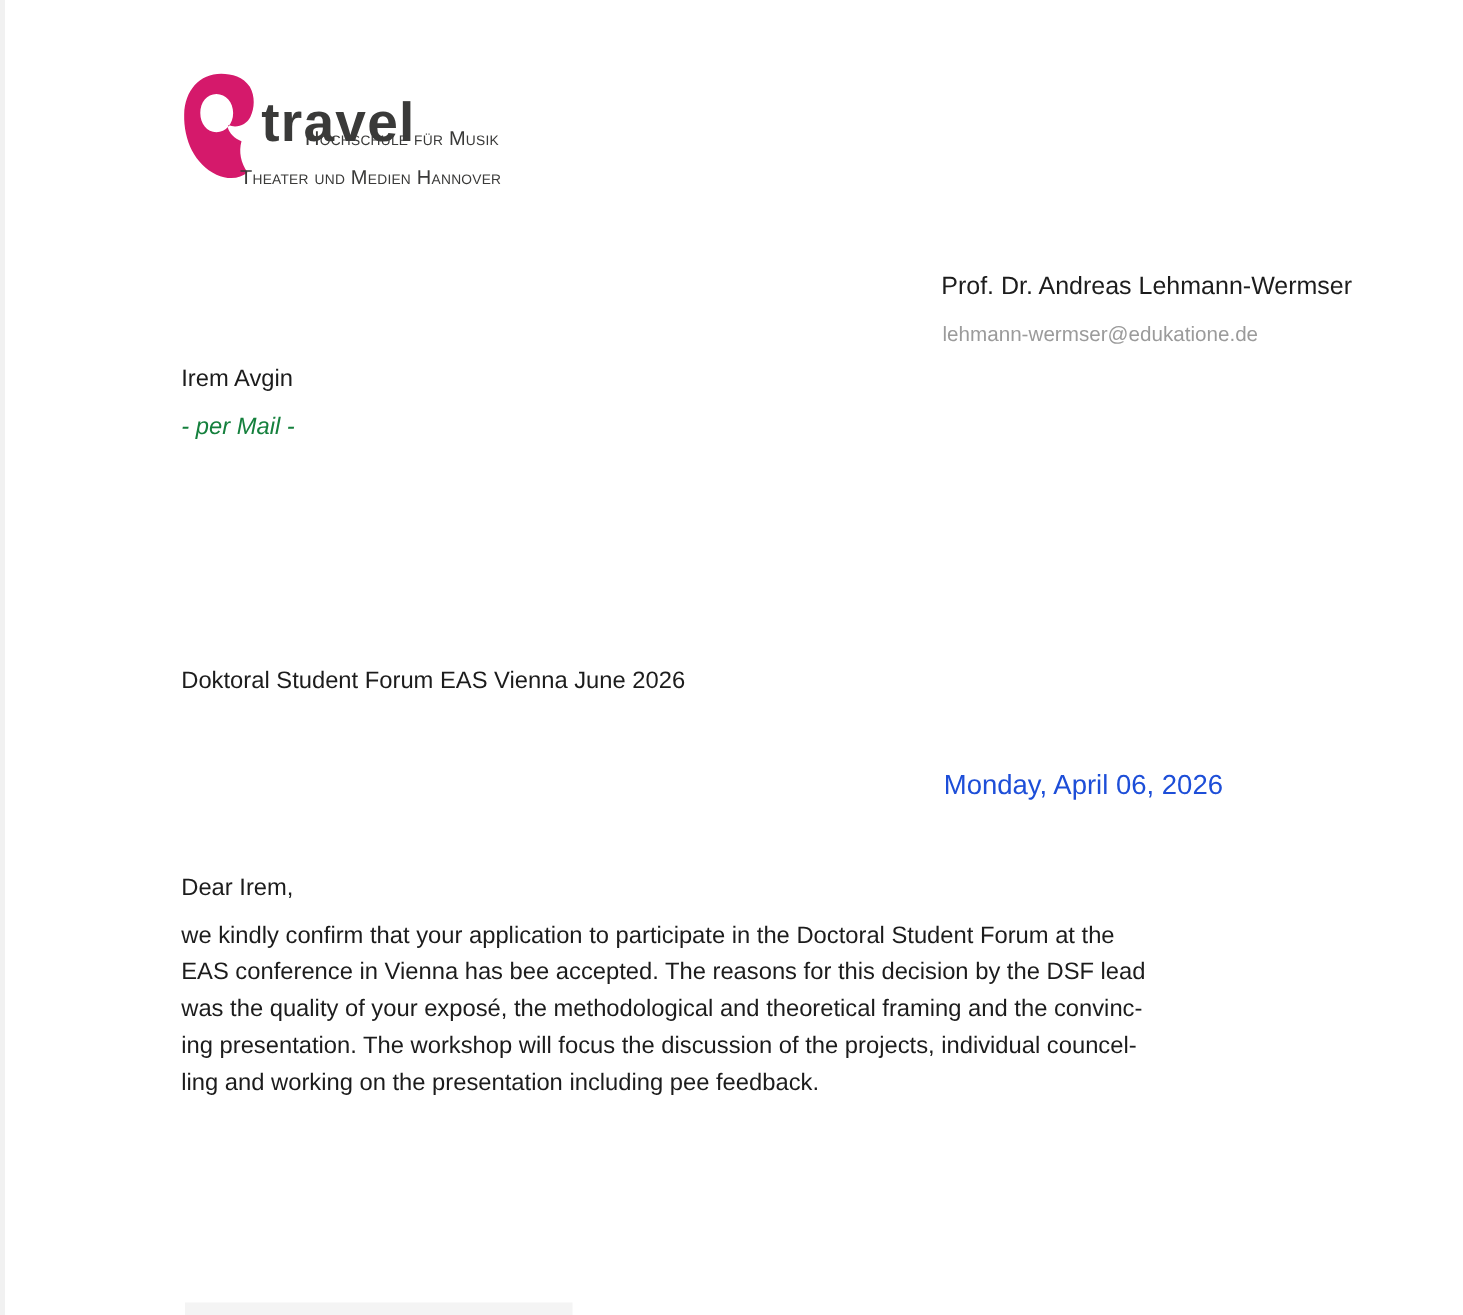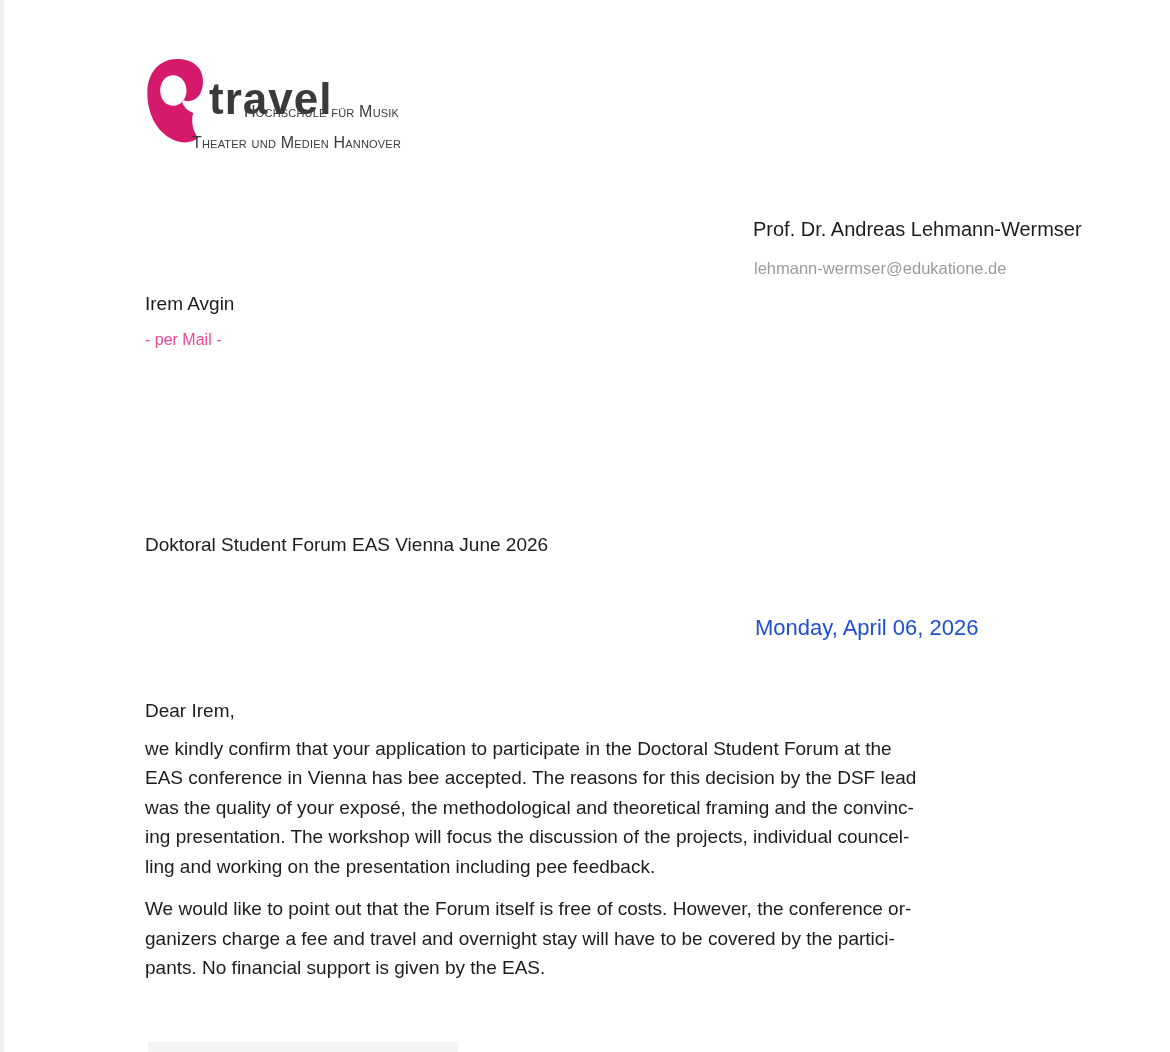--- a/index.html
+++ b/index.html
@@ -32,21 +32,21 @@
   .bracket.left{border-right:0;margin-right:9px;}
   .bracket.right{border-left:0;margin-left:9px;}
   .inst-text{
     font-size:12.5px;font-weight:bold;color:#c92765;line-height:17px;white-space:nowrap;
   }
 
   
   .sender-name{position:absolute;left:753px;top:218px;font-size:20px;color:#1c1c1c;white-space:nowrap;}
   .sender-email{position:absolute;left:754px;top:259px;font-size:16.5px;color:#9b9b9b;white-space:nowrap;}
   .recipient-name{position:absolute;left:145px;top:293px;font-size:19px;color:#1c1c1c;}
-  .delivery-note{position:absolute;left:145px;top:331px;font-size:16px;color:#ec4899;}
+  .delivery-note{position:absolute;left:145px;top:331px;font-size:19px;color:#15803d;font-style:italic;}
   .subject{position:absolute;left:145px;top:534px;font-size:19px;color:#1c1c1c;white-space:nowrap;}
   .date{position:absolute;left:755px;top:615px;font-size:22px;color:#1d4ed8;white-space:nowrap;}
 
   .body-text{
     position:absolute;left:145px;top:696px;width:950px;
     font-size:19px;line-height:29.5px;color:#1c1c1c;
   }
   .salutation{margin:0 0 8px 0;}
   .para{margin:0 0 13px 0;white-space:pre-line;}
 
@@ -80,19 +80,16 @@
   <div class="subject">Doktoral Student Forum EAS Vienna June 2026</div>
   <div class="date">Monday, April 06, 2026</div>
 
   <div class="body-text">
     <p class="salutation">Dear Irem,</p>
     <p class="para">we kindly confirm that your application to participate in the Doctoral Student Forum at the
 EAS conference in Vienna has bee accepted. The reasons for this decision by the DSF lead
 was the quality of your exposé, the methodological and theoretical framing and the convinc-
 ing presentation. The workshop will focus the discussion of the projects, individual councel-
 ling and working on the presentation including pee feedback.</p>
-    <p class="para">We would like to point out that the Forum itself is free of costs. However, the conference or-
-ganizers charge a fee and travel and overnight stay will have to be covered by the partici-
-pants. No financial support is given by the EAS.</p>
   </div>
 
   <div class="bottom-bar"></div>
 </div>
 
 </body></html>

